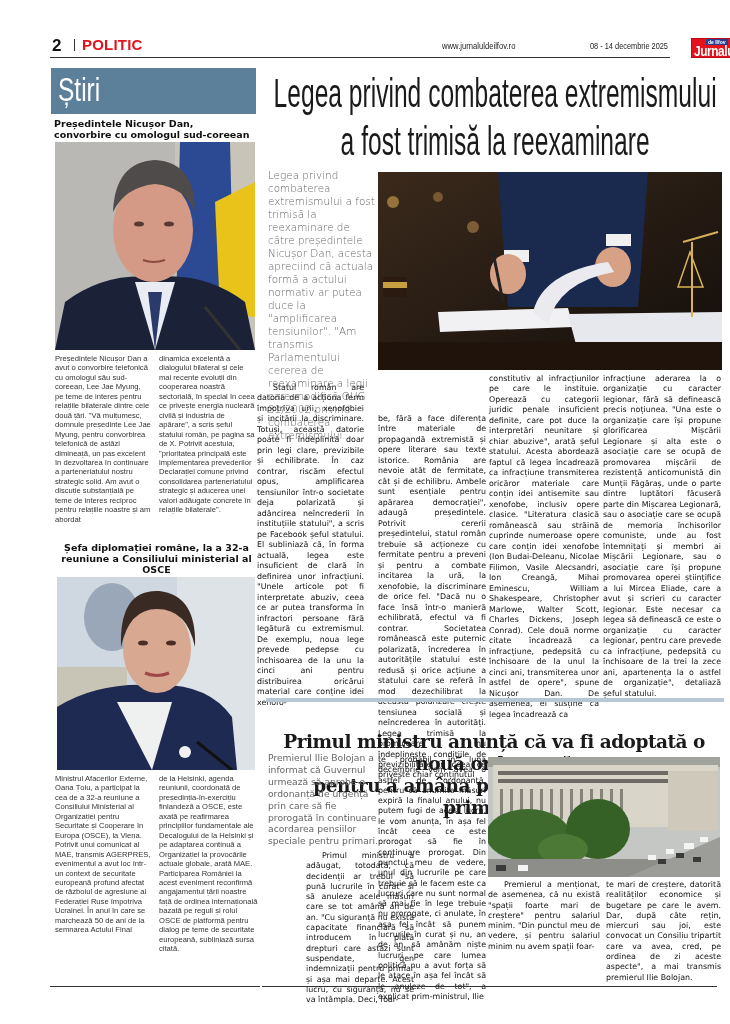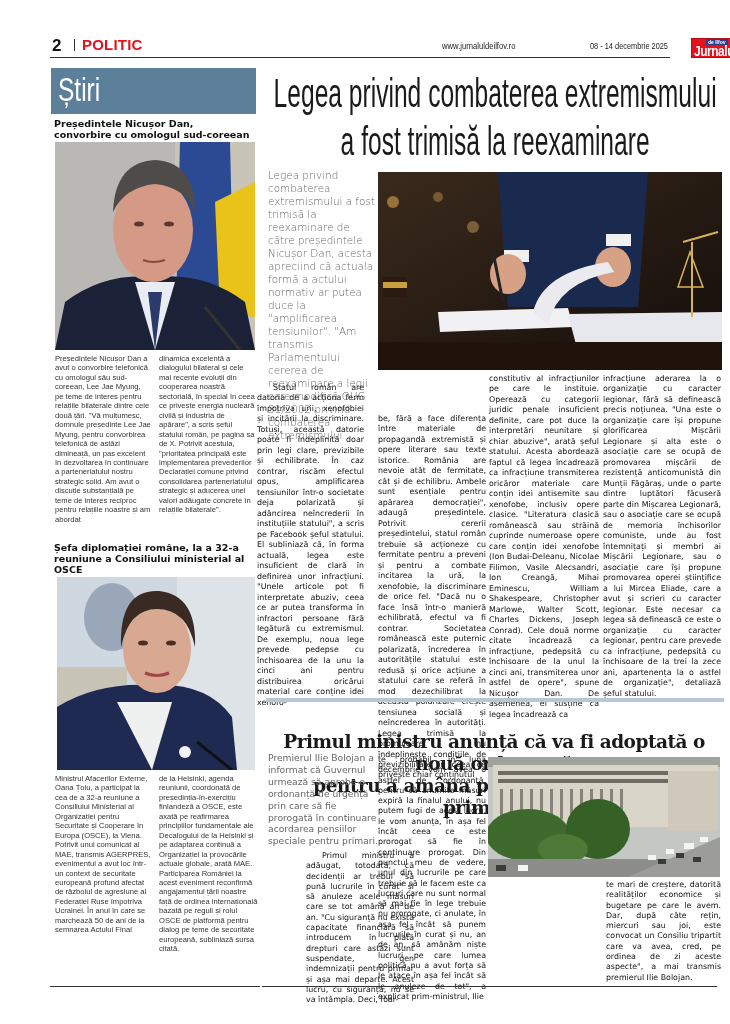--- a/index.html
+++ b/index.html
@@ -75,21 +75,21 @@
     <path d="M58 70 Q60 20 100 18 Q140 20 140 70 Q130 45 100 42 Q70 45 58 70 Z" fill="#4e4b4a"></path>
     <ellipse cx="84" cy="82" rx="5" ry="2.5" fill="#5a3a30"></ellipse>
     <ellipse cx="114" cy="82" rx="5" ry="2.5" fill="#5a3a30"></ellipse>
     <path d="M88 118 Q98 122 110 118" stroke="#8a4a40" stroke-width="2" fill="none"></path>
     <line x1="150" y1="165" x2="185" y2="208" stroke="#333" stroke-width="3"></line>
   </svg>
 </div>
 <div class="news-text" style="left:55px; top:354px; width:96px;">Președintele Nicușor Dan a avut o convorbire telefonică cu omologul său sud-coreean, Lee Jae Myung, pe teme de interes pentru relațiile bilaterale dintre cele două țări. "Vă mulțumesc, domnule președinte Lee Jae Myung, pentru convorbirea telefonică de astăzi dimineață, un pas excelent în dezvoltarea în continuare a parteneriatului nostru strategic solid. Am avut o discuție substanțială pe teme de interes reciproc pentru relațiile noastre și am abordat</div>
 <div class="news-text" style="left:159px; top:354px; width:98px;">dinamica excelentă a dialogului bilateral și cele mai recente evoluții din cooperarea noastră sectorială, în special în ceea ce privește energia nucleară civilă și industria de apărare", a scris șeful statului român, pe pagina sa de X. Potrivit acestuia, "prioritatea principală este implementarea prevederilor Declarației comune privind consolidarea parteneriatului strategic și aducerea unei valori adăugate concrete în relațiile bilaterale".</div>
 
-<div class="news-headline" style="left:54px; top:542px; width:205px;">Șefa diplomației române, la a 32-a reuniune a Consiliului ministerial al OSCE</div>
+<div class="news-headline" style="left:54px; top:542px; width:205px;text-align:center;">Șefa diplomației române, la a 32-a reuniune a Consiliului ministerial al OSCE</div>
 <div class="photo" style="left:57px; top:577px; width:198px; height:193px;">
   <svg width="198" height="193" viewBox="0 0 198 193">
     <rect width="198" height="193" fill="#cfd8e0"></rect>
     <rect x="120" y="0" width="78" height="193" fill="#dde3e6"></rect>
     <ellipse cx="55" cy="40" rx="28" ry="34" fill="#9aa7b8"></ellipse>
     <rect x="0" y="90" width="70" height="50" fill="#c8c4b6"></rect>
     <path d="M0 193 L0 130 Q40 105 95 108 Q150 105 175 140 L180 193 Z" fill="#1f2a52"></path>
     <path d="M60 125 L95 193 L115 125 Z" fill="#eff0f0"></path>
     <ellipse cx="100" cy="72" rx="34" ry="44" fill="#d9a890"></ellipse>
     <path d="M64 70 Q62 12 102 14 Q140 18 138 70 Q130 32 100 32 Q72 32 64 70 Z" fill="#3a2a24"></path>
@@ -210,18 +210,19 @@
     <g fill="#3a3a3a">
         <rect x="170" y="102" width="8" height="5"></rect>
         <rect x="188" y="96" width="8" height="5"></rect>
         <rect x="205" y="100" width="8" height="5"></rect>
         <rect x="8" y="108" width="10" height="6"></rect>
       </g>
   </svg>
 </div>
 
 <div class="col2" style="left:488px; top:880px; width:112px;">
+  <p style="text-indent:16px;">Premierul a menționat, de asemenea, că nu există "spații foarte mari de creștere" pentru salariul minim. "Din punctul meu de vedere, și pentru salariul minim nu avem spații foar-</p>
 </div>
 <div class="col2" style="left:606px; top:880px; width:115px;">
   <p>te mari de creștere, datorită realităților economice și bugetare pe care le avem. Dar, după câte rețin, miercuri sau joi, este convocat un Consiliu tripartit care va avea, cred, pe ordinea de zi aceste aspecte", a mai transmis premierul Ilie Bolojan.</p>
 </div>
 
 <div class="thin-rule" style="left:262px; top:986px; width:455px;"></div>
 
 </body></html>

